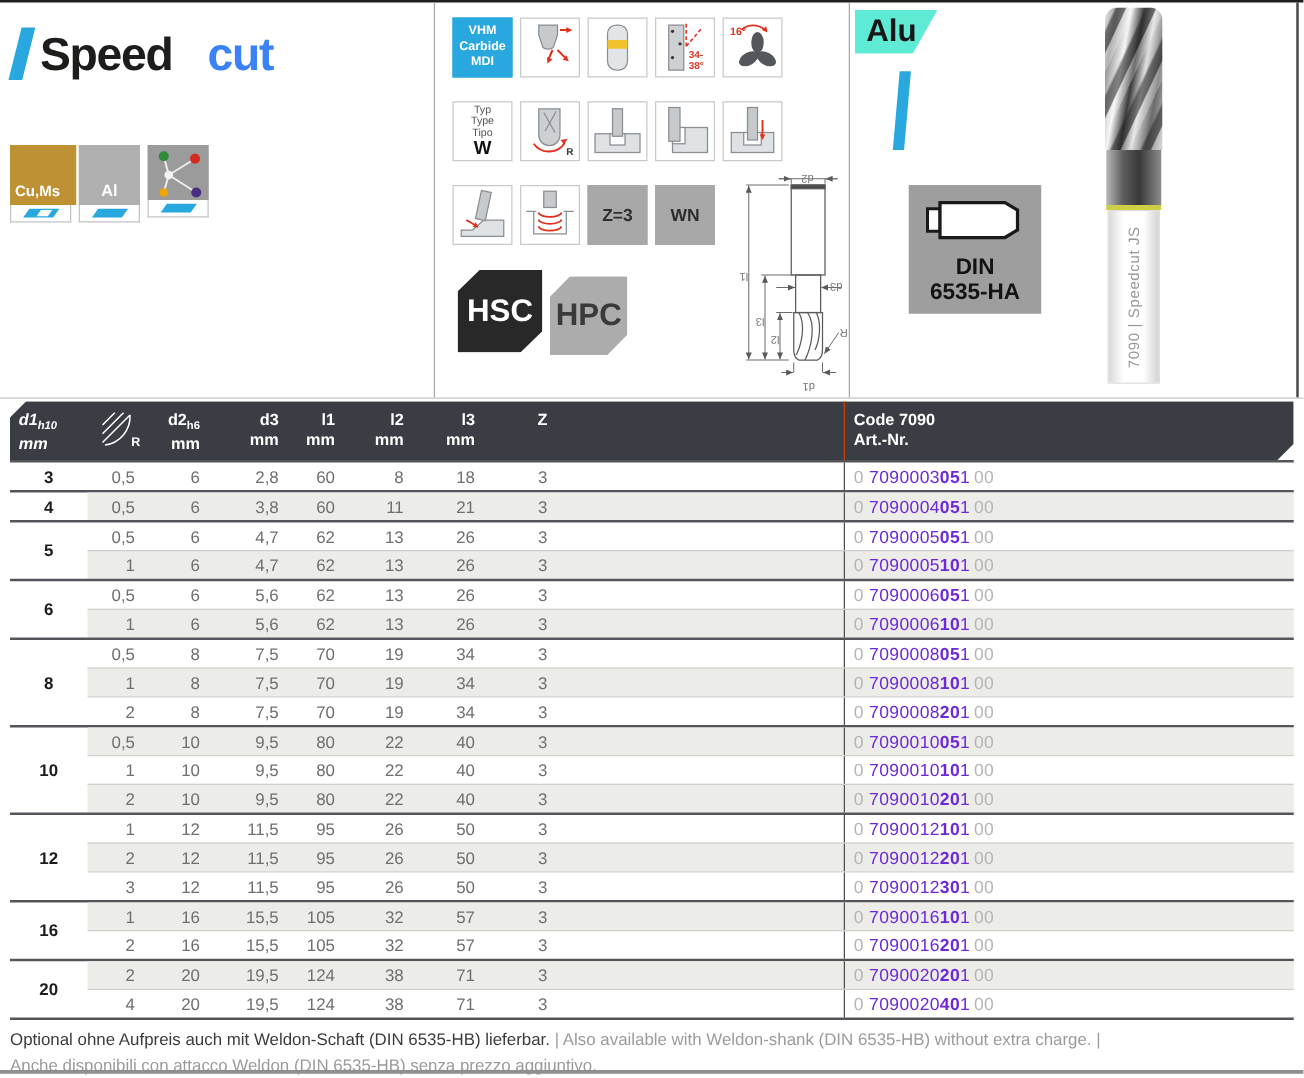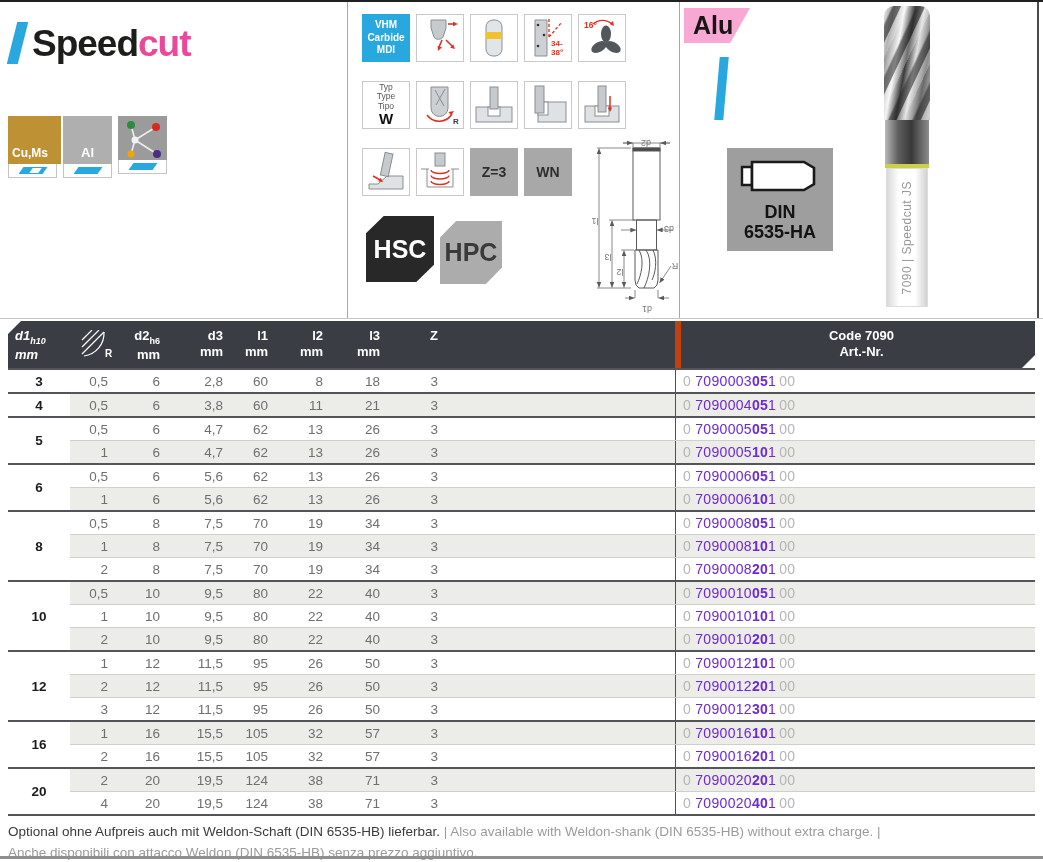--- a/index.html
+++ b/index.html
@@ -11,21 +11,21 @@
   .top-border{left:0;top:0;width:1043px;height:2px;background:#1f1f1f;}
   .vdiv{top:2px;width:1px;height:316px;background:#a8a8a8;}
   .right-edge{left:1037px;top:2px;width:2px;height:316px;background:#4a4a4a;}
   .section-line{left:0;top:318px;width:1043px;height:1px;background:#c6c6c6;}
 
   
   .logo{left:12px;top:22px;display:flex;align-items:center;}
   .logo-slash{width:11px;height:42px;background:#29A8DF;transform:skewX(-14deg);margin-right:9px;}
   .logo-text{font-size:37px;font-weight:600;letter-spacing:-1px;line-height:1;}
   .logo-speed{color:#1d1d1b;}
-  .logo-cut{color:#ec4899;}
+  .logo-cut{color:#3b82f6;margin-left:28px;}
 
   
   .materials{left:8px;top:116px;display:flex;gap:6px;}
   .mat{width:49px;}
   .mat-top{width:49px;height:44px;display:flex;align-items:flex-end;color:#fff;font-weight:bold;}
   .mat-top.gold{background:#BE9234;padding:0 0 4px 4px;font-size:12px;}
   .mat-top.silver{background:#AFAFAF;justify-content:center;padding-bottom:4px;font-size:13px;}
   .mat-top.mol{background:#9B9B9B;padding:0;}
   .mat-strip{width:47px;height:13px;background:#fff;border:1px solid #c4c4c4;border-top:none;
              display:flex;align-items:center;justify-content:center;}
@@ -46,21 +46,21 @@
   .hsc{left:366px;top:216px;width:68px;height:66px;background:#282828;color:#fff;}
   .hpc{left:440px;top:221px;width:62px;height:63px;background:#ACACAC;color:#3a3a3a;}
   .cutbadge{display:flex;align-items:center;justify-content:center;font-size:25px;font-weight:bold;
             clip-path:polygon(26% 0,100% 0,100% 74%,74% 100%,0 100%,0 26%);}
 
   
   .drawing{left:585px;top:138px;}
   .dimtext{font-size:9px;fill:#787878;}
 
   
-  .alu{left:684px;top:8px;width:66px;height:35px;background:#f9a8d4;
+  .alu{left:684px;top:8px;width:66px;height:35px;background:#5eead4;
        clip-path:polygon(0 0,100% 0,70% 100%,0 100%);
        display:flex;align-items:center;font-size:25px;font-weight:bold;color:#161616;padding-left:9px;box-sizing:border-box;}
   .rs-bar{left:717px;top:57px;width:9px;height:63px;background:#29A8DF;transform:skewX(-5deg);}
   .rs-box{left:726px;top:57px;width:122px;height:63px;background:#EFEFEF;border-radius:0 8px 8px 0;
           display:flex;align-items:center;padding-left:14px;box-sizing:border-box;font-size:16px;color:#4e4e4e;}
   .rs-box b{color:#333;}
   .din{left:727px;top:148px;width:106px;height:103px;background:#9E9E9E;text-align:center;box-sizing:border-box;padding-top:9px;}
   .din-text{font-size:18px;font-weight:bold;color:#131313;line-height:1.1;margin-top:4px;}
 
   
@@ -82,21 +82,21 @@
          font-size:13px;font-weight:bold;}
   .hc{box-sizing:border-box;padding-top:7px;line-height:1.25;}
   .hc sub{font-size:9px;}
   .w-d1{width:62px;font-style:italic;} .w-r{width:48px;} .w-d2{width:52px;} .w-d3{width:58px;}
   .w-l1{width:46px;} .w-l2{width:56px;} .w-l3{width:58px;} .w-z{width:58px;}
   .w-fill{width:229px;} .w-code{width:360px;}
   .hc.w-d1{padding-left:7px;}
   .hc.right{text-align:right;} .pr-d2{padding-right:10px;} .pr-d3{padding-right:5px;}
   .pr-l1{padding-right:6px;} .pr-l2{padding-right:7px;} .pr-l3{padding-right:8px;} .pr-z{padding-right:8px;}
   .hc.w-r{display:flex;justify-content:flex-end;padding-right:5px;padding-top:9px;}
-  .hc.w-code{padding-left:7px;border-left:6px solid #c2410c;text-align:center;}
+  .hc.w-code{padding-left:7px;border-left:1px solid #c2410c;}
 
   .tbl-body{left:8px;top:368px;width:1027px;border-bottom:2px solid #54555a;}
   .group{position:relative;border-top:2px solid #54555a;}
   .group .rows{margin-left:62px;}
   .d1-label{position:absolute;left:0;top:0;bottom:0;width:62px;display:flex;align-items:center;justify-content:center;
             font-weight:bold;font-size:13.5px;color:#1c1c1c;}
   .row{display:flex;height:22px;align-items:center;font-size:13.5px;color:#6f6f6f;}
   .rows .row + .row{border-top:1px solid #cfcfcc;}
   .row.even{background:#ECECE9;}
   .cell{box-sizing:border-box;text-align:right;}

